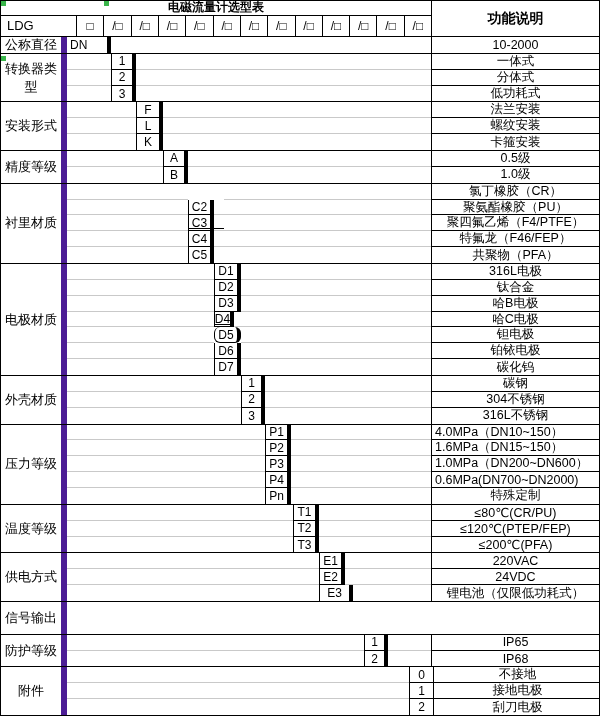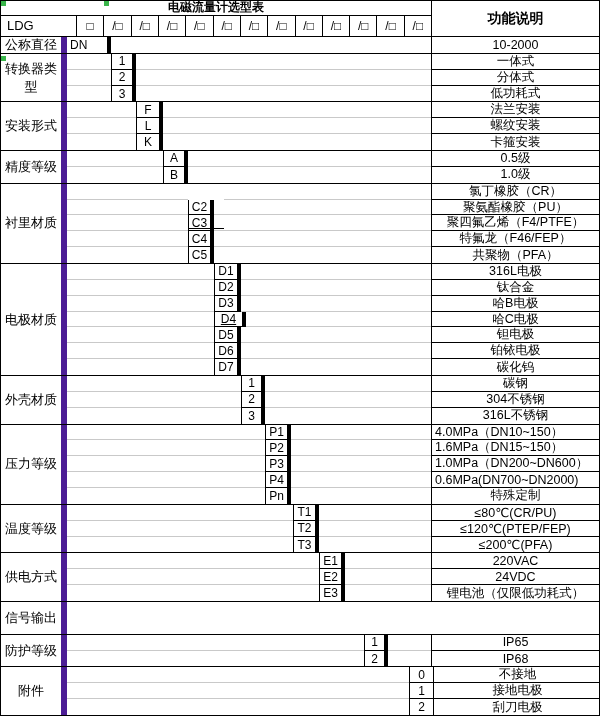--- a/index.html
+++ b/index.html
@@ -218,27 +218,27 @@
             <div class="desccell">钛合金</div>
           </div>
           <div class="brow">
             <div class="le" style="width: 147px;"></div>
             <div class="codecell" style="width: 27px;">D3</div>
             <div class="re"></div>
             <div class="desccell">哈B电极</div>
           </div>
           <div class="brow">
             <div class="le" style="width: 147px;"></div>
-            <div class="codecell" style="width: 32px; text-decoration: underline;">D4</div>
+            <div class="codecell" style="width: 20px; text-decoration: underline;">D4</div>
             <div class="re"></div>
             <div class="desccell">哈C电极</div>
           </div>
           <div class="brow">
             <div class="le" style="width: 147px;"></div>
-            <div class="codecell" style="width: 27px;">D5</div>
+            <div class="codecell" style="width: 27px; border-radius: 6px;">D5</div>
             <div class="re"></div>
             <div class="desccell">钽电极</div>
           </div>
           <div class="brow">
             <div class="le" style="width: 147px;"></div>
             <div class="codecell" style="width: 27px;">D6</div>
             <div class="re"></div>
             <div class="desccell">铂铱电极</div>
           </div>
           <div class="brow">
@@ -340,21 +340,21 @@
             <div class="desccell">220VAC</div>
           </div>
           <div class="brow">
             <div class="le" style="width: 252px;"></div>
             <div class="codecell" style="width: 26px;">E2</div>
             <div class="re"></div>
             <div class="desccell">24VDC</div>
           </div>
           <div class="brow">
             <div class="le nb" style="width: 252px;"></div>
-            <div class="codecell nb" style="width: 26px;">E3</div>
+            <div class="codecell nb" style="width: 34px;">E3</div>
             <div class="re nb"></div>
             <div class="desccell nb">锂电池（仅限低功耗式）</div>
           </div>
         </div>
       </div>
       <div class="block" style="flex: 2 1 0px;">
         <div class="blabel">信号输出</div>
       </div>
       <div class="block" style="flex: 2 1 0px;">
         <div class="blabel">防护等级</div>

